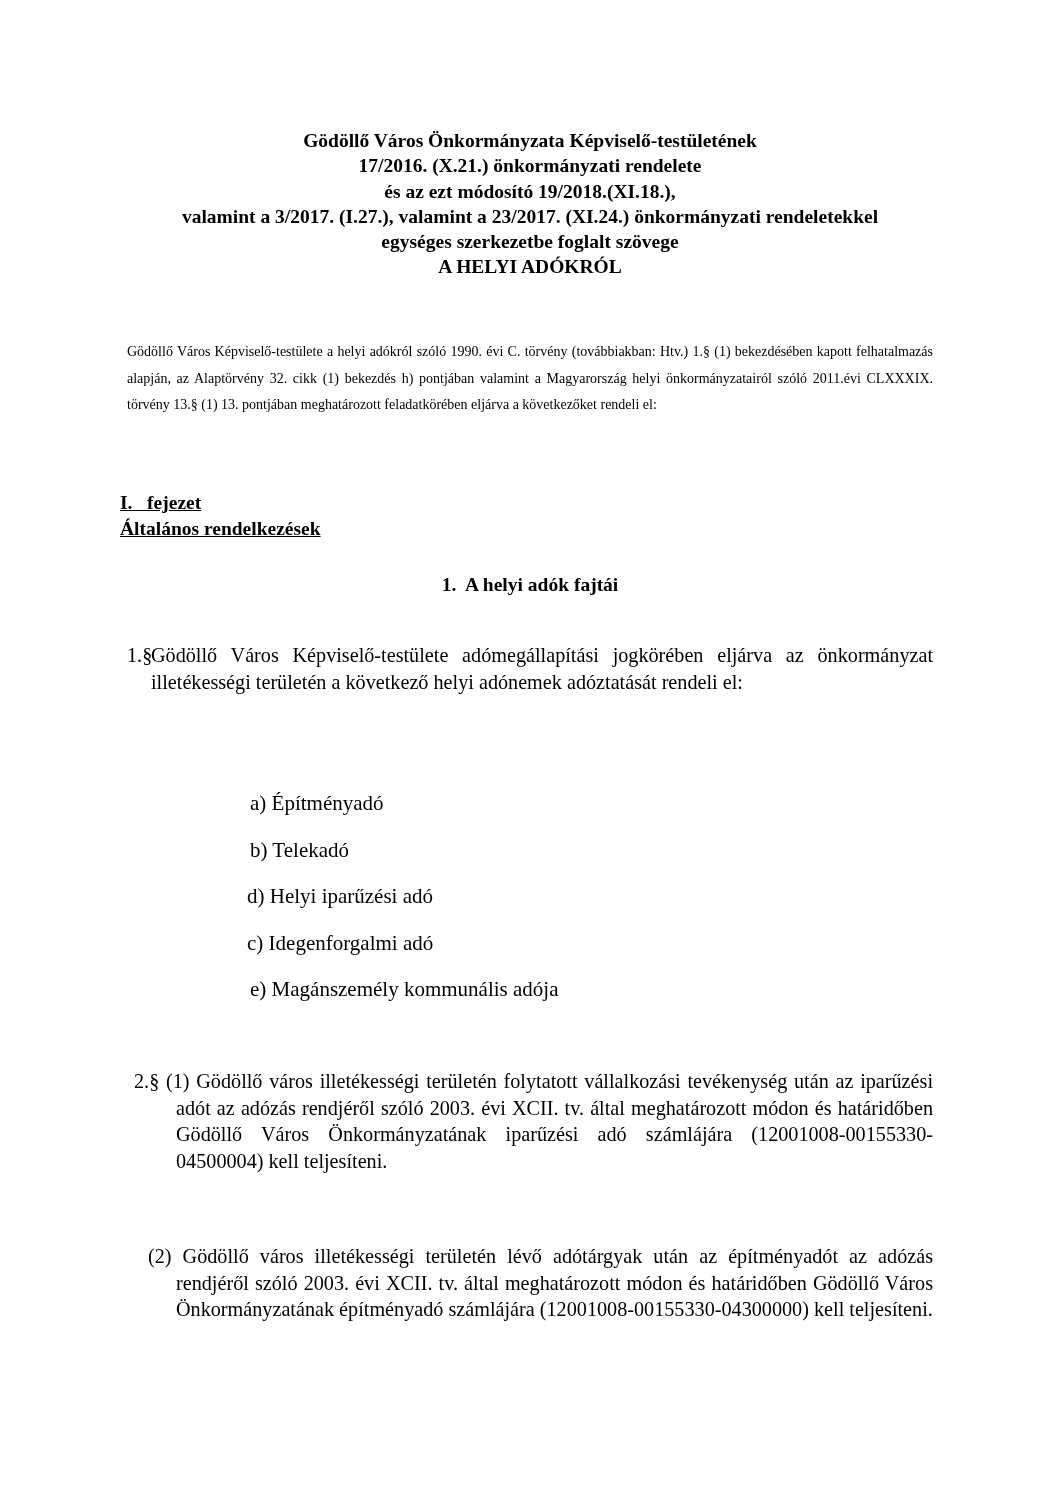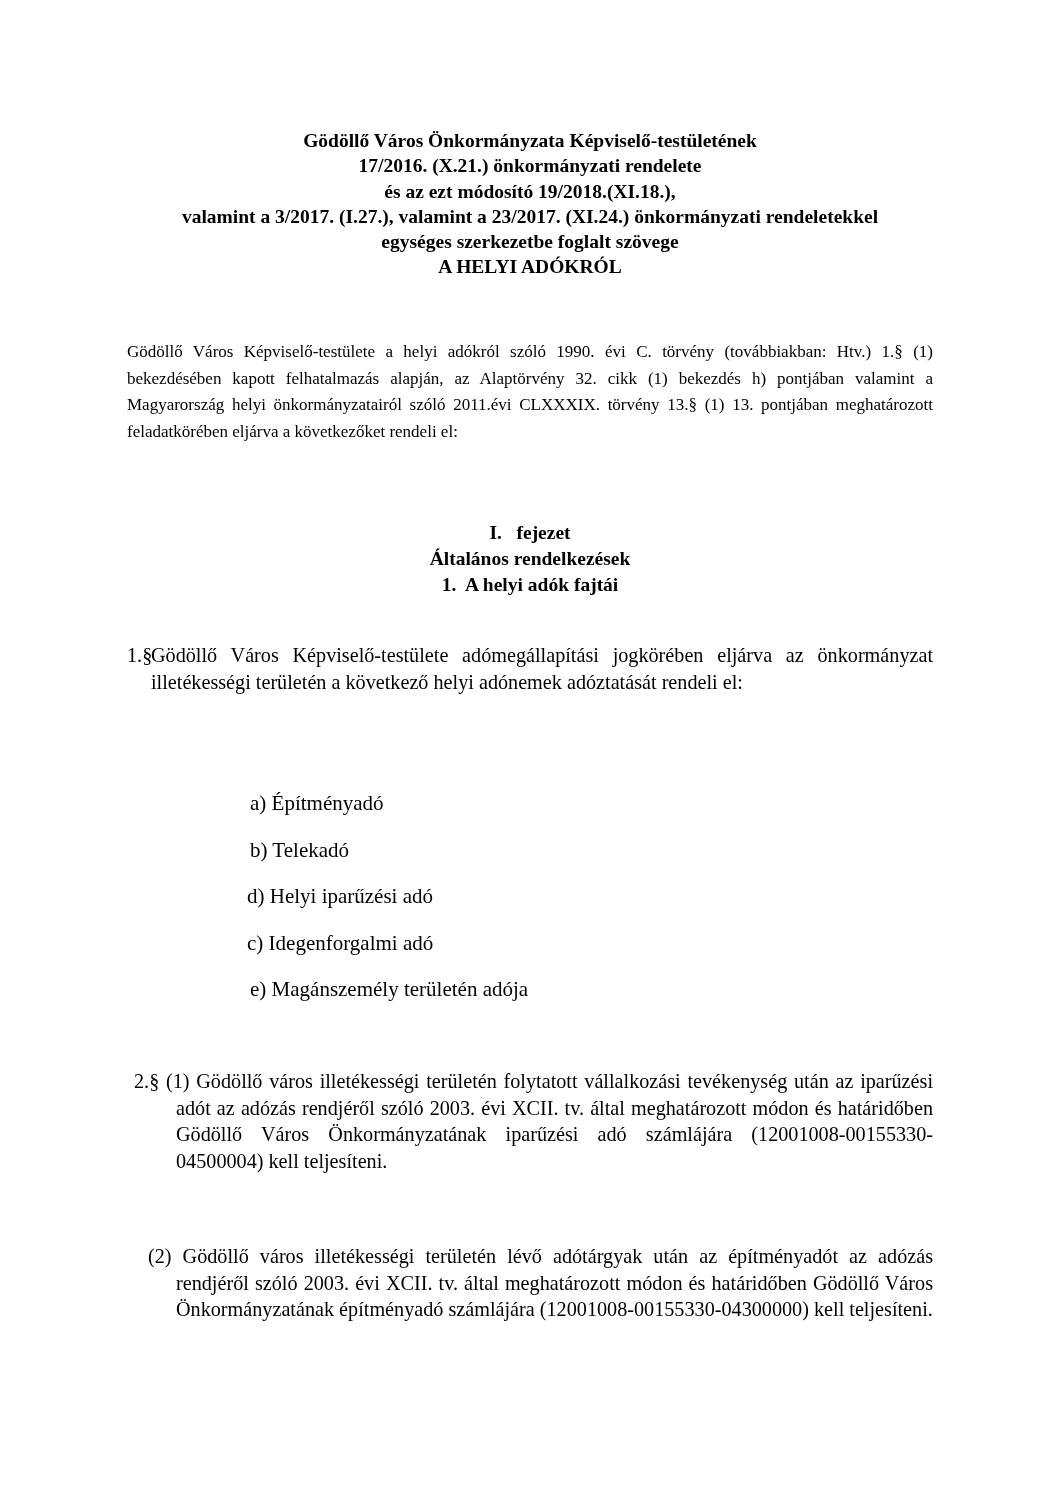--- a/index.html
+++ b/index.html
@@ -30,34 +30,35 @@
       font-weight: bold;
       font-size: 19.5px;
       line-height: 25.3px;
     }
     .title-block div { white-space: nowrap; }
     .preamble {
       position: absolute;
       left: 127px;
       width: 806px;
       top: 339px;
-      font-size: 17px;
+      font-size: 14px;
       line-height: 26.6px;
       text-align: justify;
       text-align-last: left;
     }
     .chapter {
       position: absolute;
       left: 120px;
       width: 820px;
-      top: 520px;
-      text-align: center;
+      top: 490px;
+      text-align: left;
       font-weight: bold;
       font-size: 19.5px;
       line-height: 26px;
+      text-decoration: underline;
     }
     .section-heading {
       position: absolute;
       left: 120px;
       width: 820px;
       top: 572px;
       text-align: center;
       font-weight: bold;
       font-size: 19.5px;
       line-height: 26px;
@@ -148,21 +149,21 @@
   <div class="para1">
     <span class="num">1.§</span>
     <div class="body">Gödöllő Város Képviselő-testülete adómegállapítási jogkörében eljárva az önkormányzat illetékességi területén a következő helyi adónemek adóztatását rendeli el:</div>
   </div>
 
   <div class="tax-list">
     <div class="item">a) Építményadó</div>
     <div class="item">b) Telekadó</div>
     <div class="item">d) Helyi iparűzési adó</div>
     <div class="item">c) Idegenforgalmi adó</div>
-    <div class="item">e) Magánszemély területén adója</div>
+    <div class="item">e) Magánszemély kommunális adója</div>
   </div>
 
   <div class="para2">
     <div class="body-wrap"><span>2.§</span> <span>(1) Gödöllő város illetékességi területén folytatott vállalkozási tevékenység után az iparűzési adót az adózás rendjéről szóló 2003. évi XCII. tv. által meghatározott módon és határidőben Gödöllő Város Önkormányzatának iparűzési adó számlájára (12001008-00155330-04500004) kell teljesíteni.</span></div>
   </div>
 
   <div class="para3">(2) Gödöllő város illetékességi területén lévő adótárgyak után az építményadót az adózás rendjéről szóló 2003. évi XCII. tv. által meghatározott módon és határidőben Gödöllő Város Önkormányzatának építményadó számlájára (12001008-00155330-04300000) kell teljesíteni.</div>
 
 </div>
 

